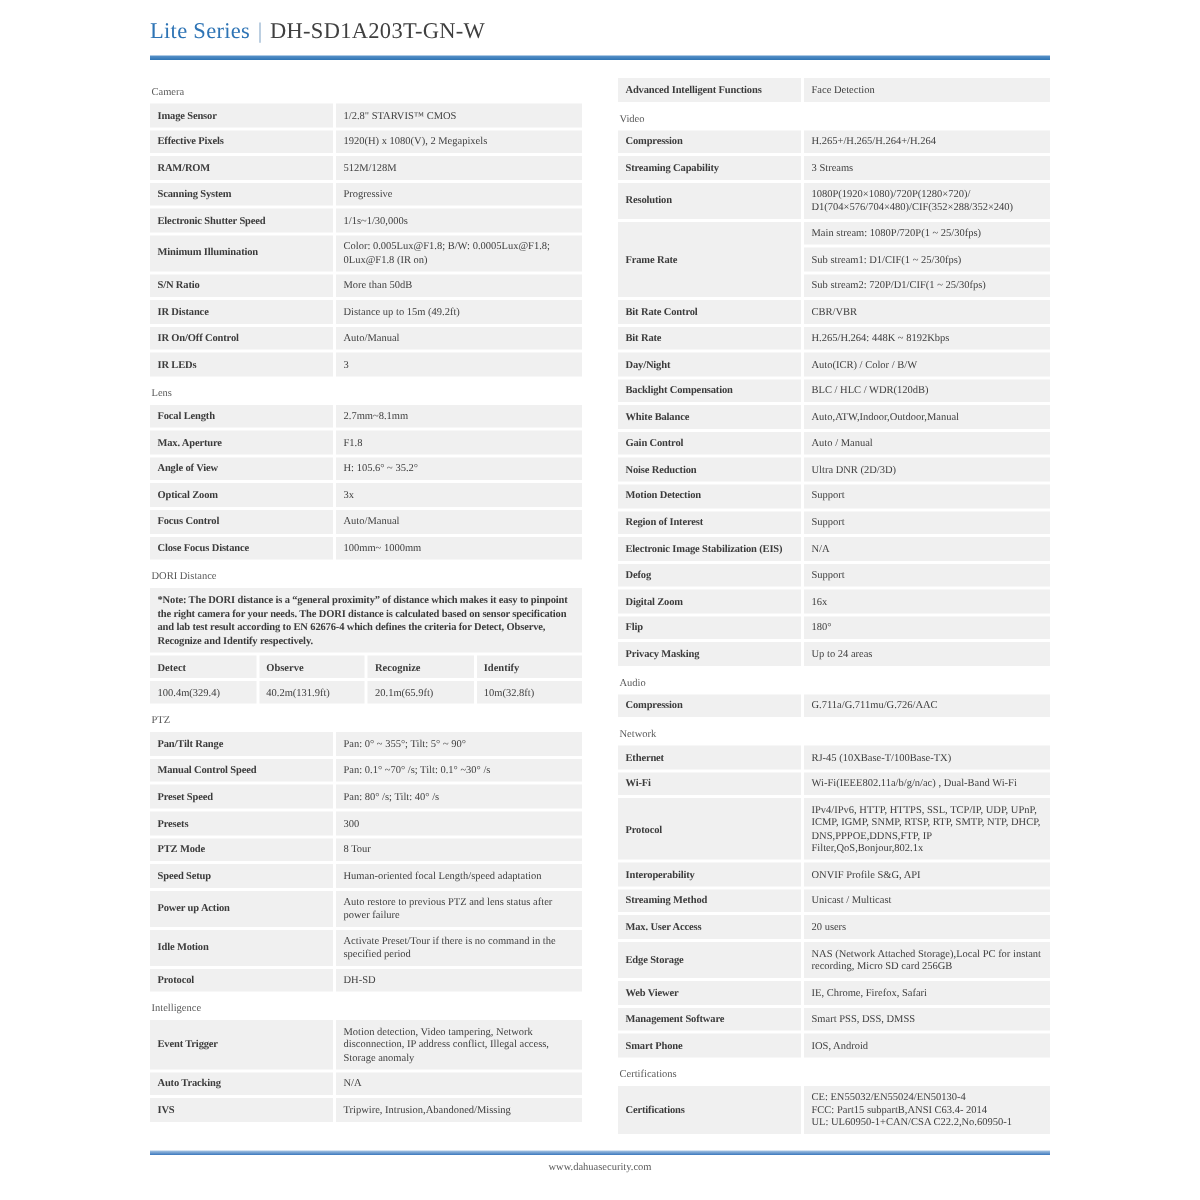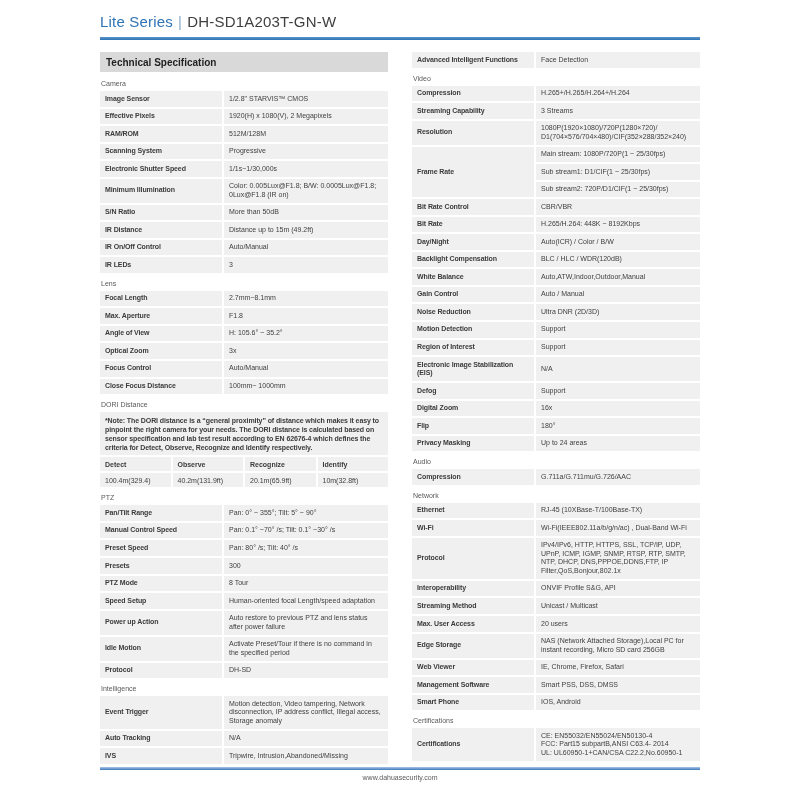--- a/index.html
+++ b/index.html
@@ -4,21 +4,21 @@
 <style>
   :root{
     --accent:#2e74b5;
     --bar-gray:#d9d9d9;
     --row-gray:#f0f0f0;
     --text-dark:#3f3f3f;
     --text-mid:#595959;
   }
   html,body{margin:0;padding:0;width:800px;height:800px;background:#ffffff;overflow:hidden;
     font-family:"Liberation Sans",sans-serif;color:var(--text-dark);}
-  .page{position:absolute;inset:0;}
+  .page{position:absolute;inset:0;font-family:Liberation Serif, serif;}
 
   
   .hdr{position:absolute;left:100px;top:13px;width:600px;}
   .hdr .title{font-size:15px;font-weight:normal;margin:0;letter-spacing:0.2px;}
   .hdr .series{color:var(--accent);}
   .hdr .sep{color:#8faecd;padding:0 5px;}
   .hdr .model{color:var(--text-dark);}
   .hdr-rule{position:absolute;left:100px;top:37px;width:600px;height:3px;
     background:linear-gradient(to bottom,#5b93c9,#2e74b5);}
 
@@ -56,21 +56,20 @@
 
 <div class="page">
 
   <div class="hdr">
     <h1 class="title"><span class="series">Lite Series</span><span class="sep">|</span><span class="model">DH-SD1A203T-GN-W</span></h1>
   </div>
   <div class="hdr-rule"></div>
 
   <div class="columns">
     <div class="col left">
-      <div class="ts-bar">Technical Specification</div>
       <div id="left-sections">
           <div class="sec-title">Camera</div>
           <div class="row">
             <div class="cell label">Image Sensor</div>
             <div class="cell value">1/2.8" STARVIS™ CMOS</div>
           </div>
           <div class="row">
             <div class="cell label">Effective Pixels</div>
             <div class="cell value">1920(H) x 1080(V), 2 Megapixels</div>
           </div>

